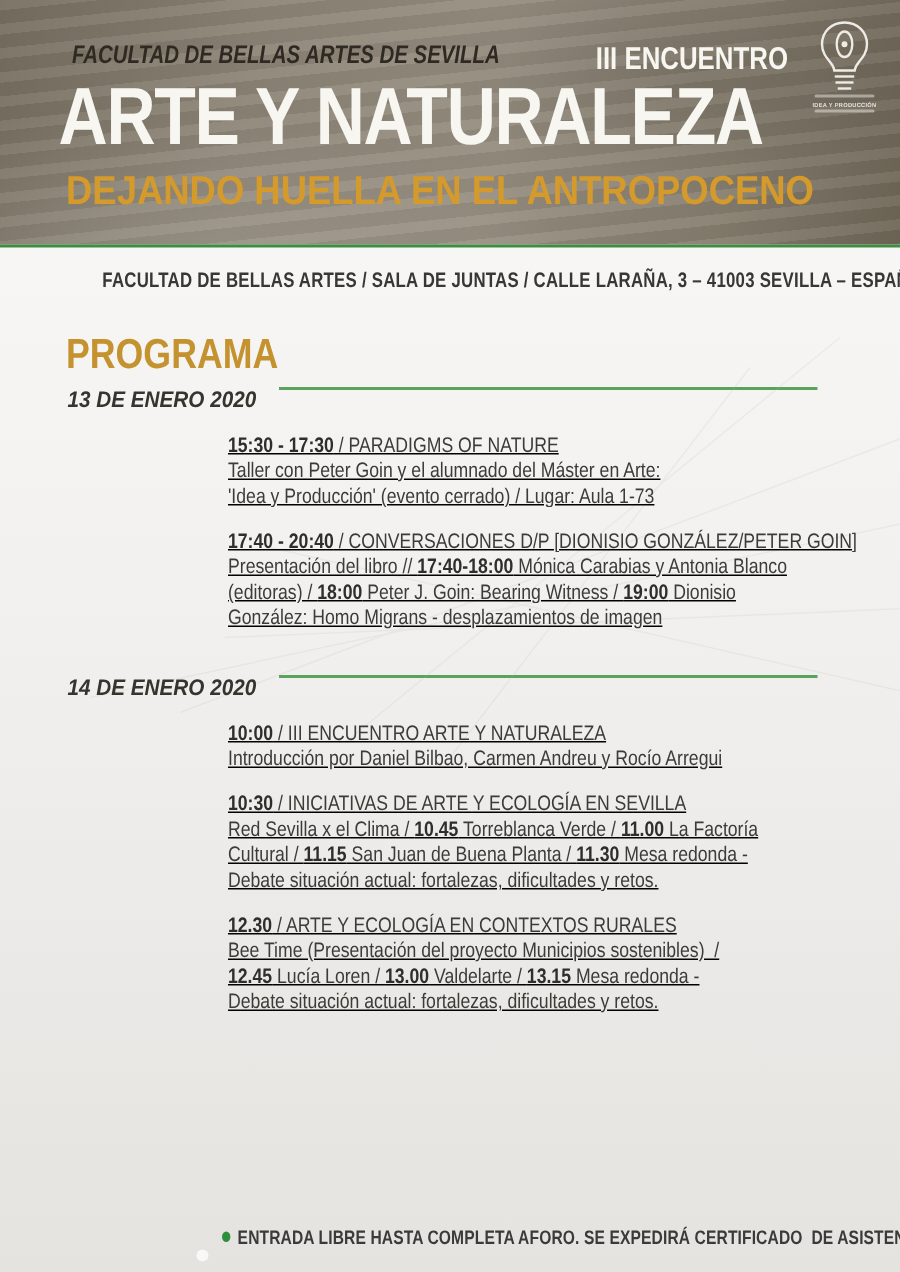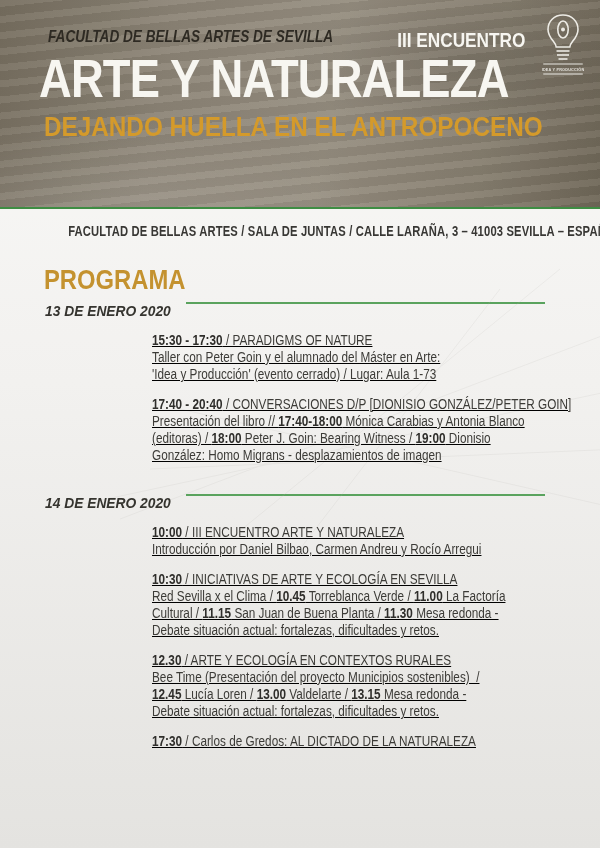--- a/index.html
+++ b/index.html
@@ -8,21 +8,21 @@
     --green-separator:#3e8d43; --green-rule:#5aa35e; --green-bullet:#2e8f3c;
     --ink:#2e2a23; --text:#3c3b37; --bg-top:#fafaf8; --bg-bottom:#e4e3e0;
   }
   *{margin:0;padding:0;box-sizing:border-box}
   html,body{width:600px}
   body{font-family:"Liberation Sans","DejaVu Sans",sans-serif;}
   .poster{position:relative;width:600px;height:848px;overflow:hidden;
     background:linear-gradient(180deg,var(--bg-top) 0%,#f2f1ef 45%,var(--bg-bottom) 100%);}
 
   
-  .header{position:relative;width:600px;height:209px;
+  .header{position:relative;width:600px;height:165px;
     background:
       radial-gradient(ellipse 420px 160px at 18% 108%, rgba(255,255,255,.14), transparent 65%),
       radial-gradient(ellipse 300px 120px at 78% 30%, rgba(0,0,0,.10), transparent 60%),
       repeating-linear-gradient(174deg, rgba(255,255,255,.05) 0 7px, rgba(0,0,0,.05) 7px 16px),
       linear-gradient(100deg,#776f60 0%,#8d8577 28%,#968e80 55%,#877f70 80%,#6f6758 100%);
     border-bottom:2px solid var(--green-separator);text-decoration:underline;}
   .faculty-line{position:absolute;left:48px;top:27px;
     font-style:italic;font-weight:bold;font-size:17px;color:var(--ink);
     white-space:nowrap;transform:scaleX(.8);transform-origin:left;}
   .edition{position:absolute;right:75px;top:28px;color:var(--white);
@@ -148,23 +148,20 @@
             <div class="s-line"><span class="seg-r">Red Sevilla x el Clima / </span><span class="seg-b">10.45</span><span class="seg-r"> Torreblanca Verde / </span><span class="seg-b">11.00</span><span class="seg-r"> La Factoría</span></div>
             <div class="s-line"><span class="seg-r">Cultural / </span><span class="seg-b">11.15</span><span class="seg-r"> San Juan de Buena Planta / </span><span class="seg-b">11.30</span><span class="seg-r"> Mesa redonda -</span></div>
             <div class="s-line"><span class="seg-r">Debate situación actual: fortalezas, dificultades y retos.</span></div>
           </div>
           <div class="item">
             <div class="s-line"><span class="seg-b">12.30</span><span class="seg-r"> / ARTE Y ECOLOGÍA EN CONTEXTOS RURALES</span></div>
             <div class="s-line"><span class="seg-r">Bee Time (Presentación del proyecto Municipios sostenibles)  /</span></div>
             <div class="s-line"><span class="seg-b">12.45</span><span class="seg-r"> Lucía Loren / </span><span class="seg-b">13.00</span><span class="seg-r"> Valdelarte / </span><span class="seg-b">13.15</span><span class="seg-r"> Mesa redonda -</span></div>
             <div class="s-line"><span class="seg-r">Debate situación actual: fortalezas, dificultades y retos.</span></div>
           </div>
-          <div class="item">
-            <div class="s-line"><span class="seg-b">17:30</span><span class="seg-r"> / Carlos de Gredos: AL DICTADO DE LA NATURALEZA</span></div>
-          </div>
         </div>
       </div>
 
     <div class="footer-note">
       <span class="footer-bullet"></span>
       <span class="footer-text">ENTRADA LIBRE HASTA COMPLETA AFORO. SE EXPEDIRÁ CERTIFICADO  DE ASISTENCIA.</span>
     </div>
   </div>
 </div>
 

